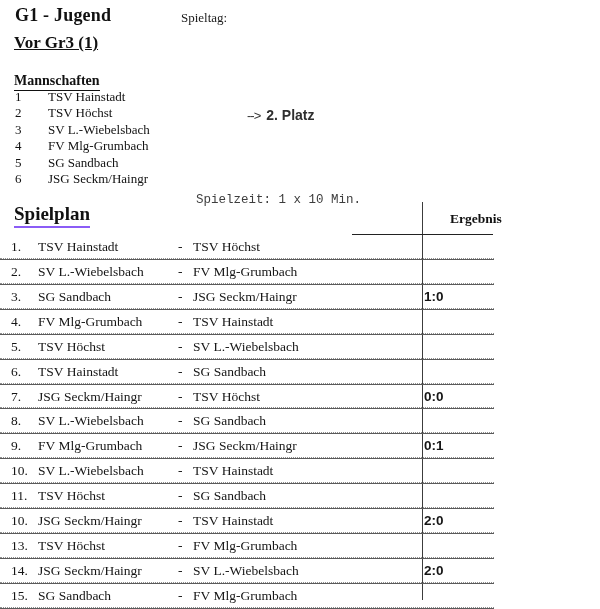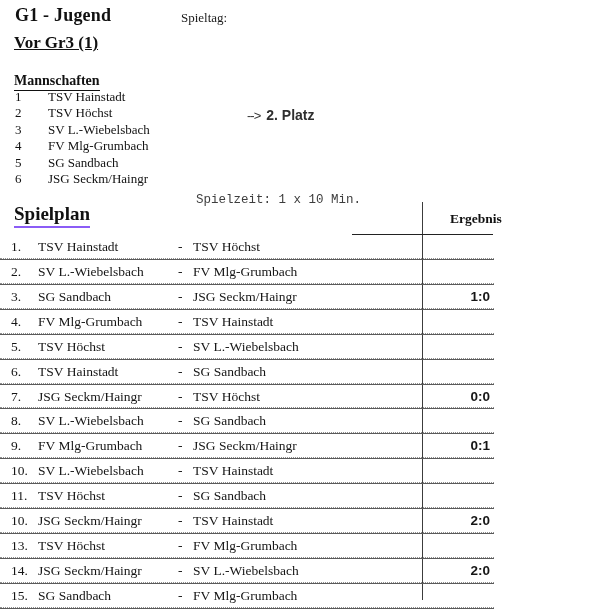--- a/index.html
+++ b/index.html
@@ -30,21 +30,21 @@
   .hline{height:0;border-top:1.5px solid #222;}
   .rows{position:absolute;left:0;top:235px;width:494px;}
   .mrow{position:relative;height:24.93px;box-sizing:border-box;}
   .mrow .sep{position:absolute;left:0;right:0;bottom:0;height:2px;
       border-top:1px dotted #8f8f8f;border-bottom:1px solid #5a5a5a;box-sizing:border-box;}
   .mrow span{position:absolute;top:4px;font-size:13.5px;white-space:nowrap;color:#151515;}
   .m-nr{left:11px;}
   .m-home{left:38px;}
   .m-dash{left:178px;}
   .m-away{left:193px;}
-  .m-res{left:424px;width:66px;text-align:right;
+  .m-res{left:424px;width:66px;text-align:left;
       font-family:"Liberation Sans","DejaVu Sans",sans-serif;font-weight:bold;font-size:13px;color:#222;}
 </style>
 </head>
 <body>
 
 <div class="page">
 
   <div class="abs title" style="left:15px;top:5px;">G1 - Jugend</div>
   <div class="abs plain" style="left:181px;top:10px;">Spieltag:</div>
   <div class="abs subtitle" style="left:14px;top:33px;">Vor Gr3 (1)</div>

